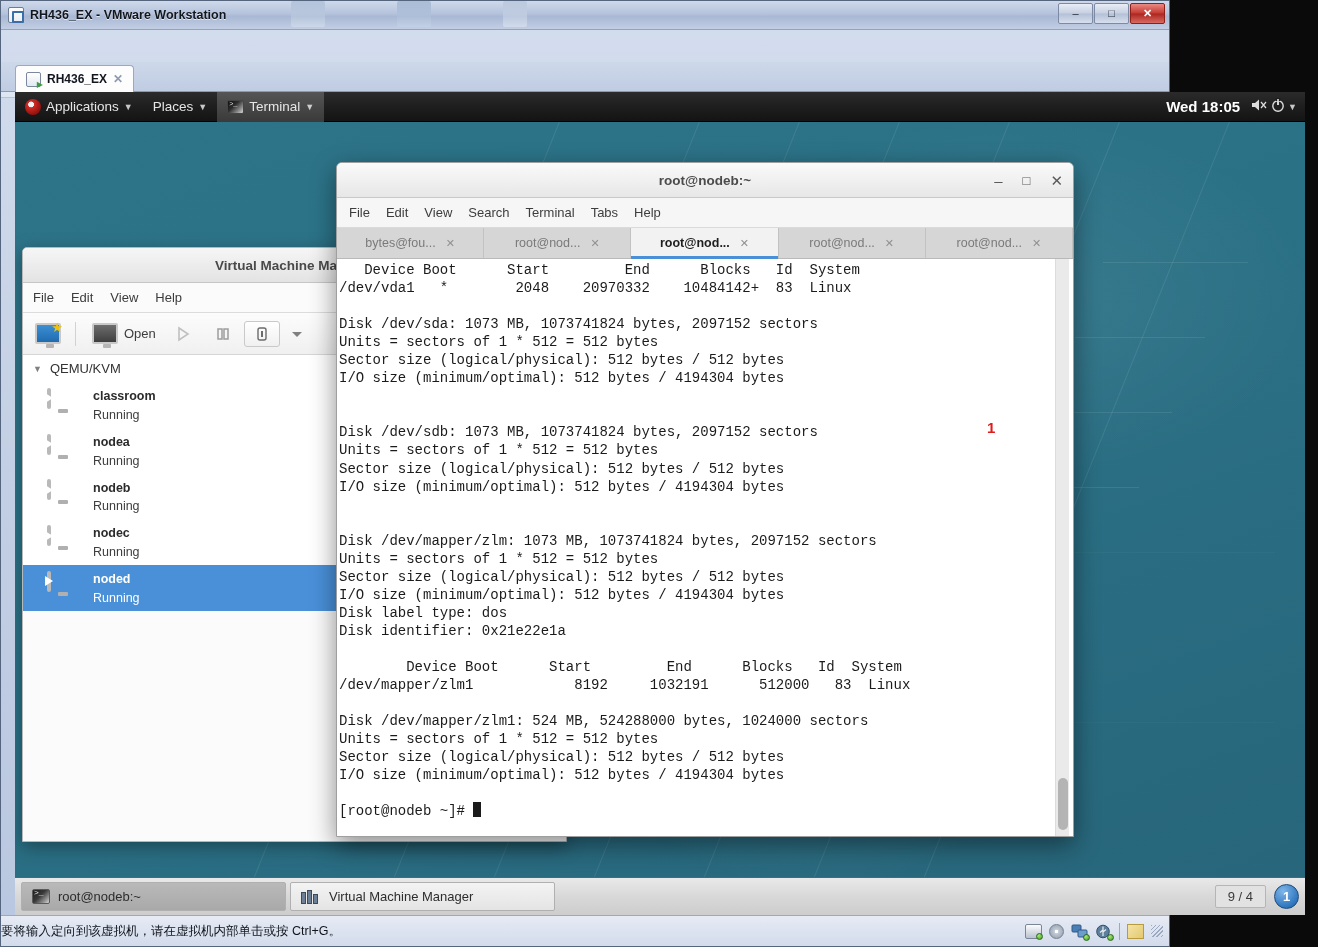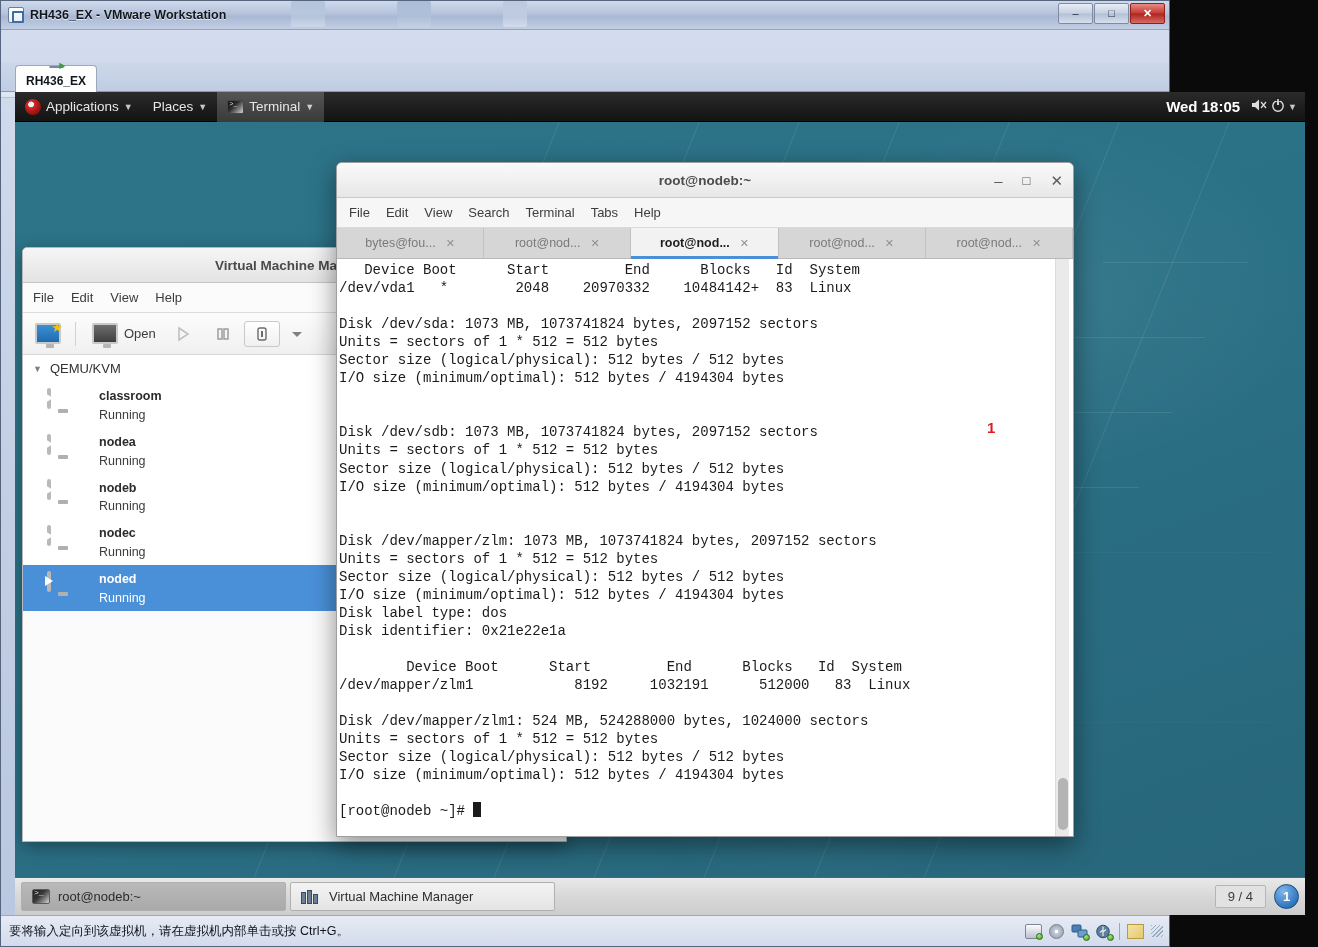--- a/index.html
+++ b/index.html
@@ -76,21 +76,21 @@
   
   .vmw-tabstrip {
     position:absolute; left:0; top:61px; width:100%; height:30px;
     background: linear-gradient(180deg,#cdd8ea,#c0cce2);
     border-bottom:1px solid #8a99b4;
   }
   .vmw-tab {
     position:absolute; left:14px; top:3px; height:27px; padding:0 10px;
     background:#fdfdfe; border:1px solid #9aa8c0; border-bottom:none;
     border-radius:4px 4px 0 0;
-    display:flex; align-items:center; gap:6px;flex-direction:column;
+    display:flex; align-items:center; gap:6px;
   }
   .vmw-tab .label { font-size:12px; font-weight:bold; color:#11161e; }
   .vmw-tab .x { font-size:12px; color:#8e9bb0; font-weight:bold; }
   .vmw-tab-icon {
     width:15px;height:15px; position:relative;
     background:linear-gradient(180deg,#fff,#e4e9f1);
     border:1px solid #7b899f; border-radius:2px;
   }
   .vmw-tab-icon:after{ content:"▶"; position:absolute; right:-3px; bottom:-3px; font-size:8px; color:#3f9b3f;}
 
@@ -168,21 +168,21 @@
   }
   .mon-icon:after{content:"";position:absolute;left:9px;bottom:-6px;width:8px;height:4px;background:#b5b5b5;border-radius:1px;}
   .mon-icon.blue { background:linear-gradient(180deg,#3c8fd4,#1f6bb0); }
   .star { position:absolute; right:-4px; top:-5px; font-size:13px; color:#f2c200; }
   .vmm-tb-label { font-size:13px; color:#3c3c3c; margin-left:6px; }
   .col-header { height:30px; border-bottom:1px solid #dcdcdc; display:flex; align-items:center;
     padding-left:12px; font-size:13px; color:#666; background:#fbfbfb;}
   .vm-list { background:#fff; }
   .vm-group { display:flex; align-items:center; gap:8px; padding:6px 10px; font-size:13px; color:#333; }
   .tri { font-size:9px; color:#808080; }
-  .vm-row { display:flex; align-items:center; gap:20px; padding:4px 10px 4px 24px; }
+  .vm-row { display:flex; align-items:center; gap:14px; padding:4px 10px 4px 24px; }
   .vm-row.sel { background:#4a90d9; }
   .vm-row.sel .vm-name, .vm-row.sel .vm-state { color:#fff; }
   .vm-name { font-size:12.5px; font-weight:bold; color:#2b2b2b; line-height:1.35; }
   .vm-state { font-size:12.5px; color:#3d3d3d; line-height:1.35; }
   .vm-icon-wrap { width:32px; height:30px; position:relative; flex:0 0 auto;}
   .vm-mon {
     width:28px; height:22px; border-radius:2px; border:2px solid #b9b9b9;
     background:linear-gradient(180deg,#3f93d8,#1f6cb2); position:relative;
   }
   .vm-mon.off { background:linear-gradient(180deg,#b8b8b8,#8e8e8e); }
@@ -281,21 +281,21 @@
     color:#fff; font-size:13px; font-weight:bold; border:1px solid #1d4c7d;}
 
   
   .vmw-status {
     position:absolute; left:0; bottom:0; width:100%; height:31px;
     background:linear-gradient(180deg,#e6ebf4,#d3dcec);
     border-top:1px solid #9aa8c0;
     display:flex; align-items:center;
   }
   .vmw-status .msg {
-    font-size:12.5px; color:#10151c; padding-left:8px; white-space:nowrap;
+    font-size:12.5px; color:#10151c; white-space:nowrap;
   }
   .st-right { margin-left:auto; display:flex; align-items:center; gap:7px; padding-right:6px; }
   .st-ico { width:17px; height:15px; position:relative; }
   .st-ico .badge { position:absolute; right:-2px; bottom:-2px; width:7px;height:7px;border-radius:50%;
     background:radial-gradient(circle at 35% 30%, #a8ea7a, #3f9c1d); border:1px solid #2b6b13;}
   .st-hdd { background:linear-gradient(180deg,#fbfcfd,#b9c2cf); border:1px solid #7a8698; border-radius:2px;}
   .st-cd { width:15px;height:15px;border-radius:50%; background:radial-gradient(circle,#fff 0 18%, #c3ccd8 22%, #8d98a8 100%); border:1px solid #76818f;}
   .st-net { background:transparent; }
   .st-usb { background:transparent; }
   .st-note { width:17px;height:15px; background:linear-gradient(135deg,#f5e3a8,#e3c96d); border:1px solid #b89b3f;}

